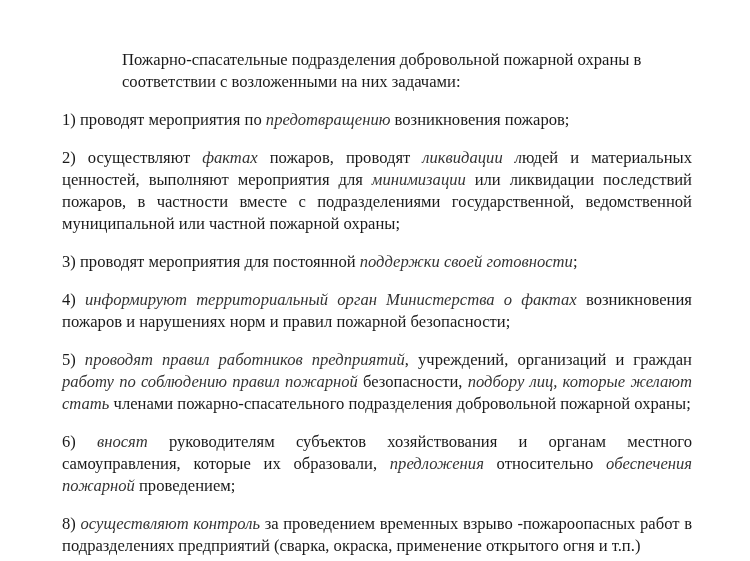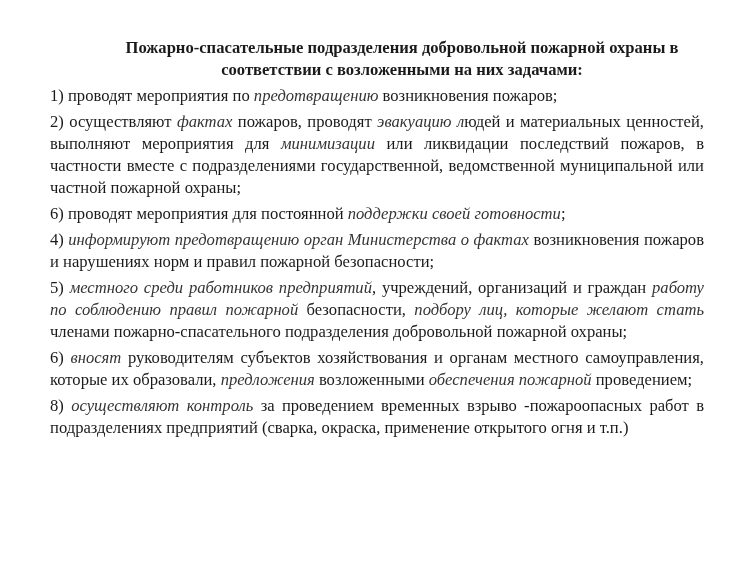--- a/index.html
+++ b/index.html
@@ -3,33 +3,33 @@
 <meta charset="utf-8">
 <style>
   html, body { margin: 0; padding: 0; background: #ffffff; }
   body { width: 750px; height: 561px; position: relative; overflow: hidden; }
   .page {
     position: absolute; left: 46px; top: 33px; width: 662px;
     font-family: "Liberation Serif", serif;
     font-size: 16.6px; line-height: 22px; color: #1a1a1a;
   }
   .title {
-    font-weight: bold; text-align: center; margin: 4px;
+    font-weight: normal; margin: 16px;
     padding-left: 60px; padding-right: 10px;
   }
-  .item { margin: 4px; text-align: justify; }
+  .item { margin: 16px; text-align: justify; }
   i { font-style: italic; color: #333; }
 </style>
 </head>
 <body>
 
 <div class="page">
   <p class="title">Пожарно-спасательные подразделения добровольной пожарной охраны в соответствии с возложенными на них задачами:</p>
   <div id="items">
       <p class="item"><span>1) проводят мероприятия по </span><i>предотвращению</i><span> возникновения пожаров;</span></p>
-      <p class="item"><span>2) осуществляют </span><i>фактах</i><span> пожаров, проводят </span><i>эвакуацию л</i><span>юдей и материальных ценностей, выполняют мероприятия для </span><i>минимизации</i><span> или ликвидации последствий пожаров, в частности вместе с подразделениями государственной, ведомственной муниципальной или частной пожарной охраны;</span></p>
-      <p class="item"><span>6) проводят мероприятия для постоянной </span><i>поддержки своей готовности</i><span>;</span></p>
-      <p class="item"><span>4) </span><i>информируют предотвращению орган Министерства о фактах</i><span> возникновения пожаров и нарушениях норм и правил пожарной безопасности;</span></p>
-      <p class="item"><span>5) </span><i>местного среди работников предприятий</i><span>, учреждений, организаций и граждан </span><i>работу по соблюдению правил пожарной</i><span> безопасности, </span><i>подбору лиц, которые желают стать</i><span> членами пожарно-спасательного подразделения добровольной пожарной охраны;</span></p>
-      <p class="item"><span>6) </span><i>вносят</i><span> руководителям субъектов хозяйствования и органам местного самоуправления, которые их образовали, </span><i>предложения</i><span> возложенными </span><i>обеспечения пожарной</i><span> проведением;</span></p>
+      <p class="item"><span>2) осуществляют </span><i>фактах</i><span> пожаров, проводят </span><i>ликвидации л</i><span>юдей и материальных ценностей, выполняют мероприятия для </span><i>минимизации</i><span> или ликвидации последствий пожаров, в частности вместе с подразделениями государственной, ведомственной муниципальной или частной пожарной охраны;</span></p>
+      <p class="item"><span>3) проводят мероприятия для постоянной </span><i>поддержки своей готовности</i><span>;</span></p>
+      <p class="item"><span>4) </span><i>информируют территориальный орган Министерства о фактах</i><span> возникновения пожаров и нарушениях норм и правил пожарной безопасности;</span></p>
+      <p class="item"><span>5) </span><i>проводят правил работников предприятий</i><span>, учреждений, организаций и граждан </span><i>работу по соблюдению правил пожарной</i><span> безопасности, </span><i>подбору лиц, которые желают стать</i><span> членами пожарно-спасательного подразделения добровольной пожарной охраны;</span></p>
+      <p class="item"><span>6) </span><i>вносят</i><span> руководителям субъектов хозяйствования и органам местного самоуправления, которые их образовали, </span><i>предложения</i><span> относительно </span><i>обеспечения пожарной</i><span> проведением;</span></p>
       <p class="item"><span>8) </span><i>осуществляют контроль</i><span> за проведением временных взрыво -пожароопасных работ в подразделениях предприятий (сварка, окраска, применение открытого огня и т.п.)</span></p>
     </div>
 </div>
 
 </body></html>

